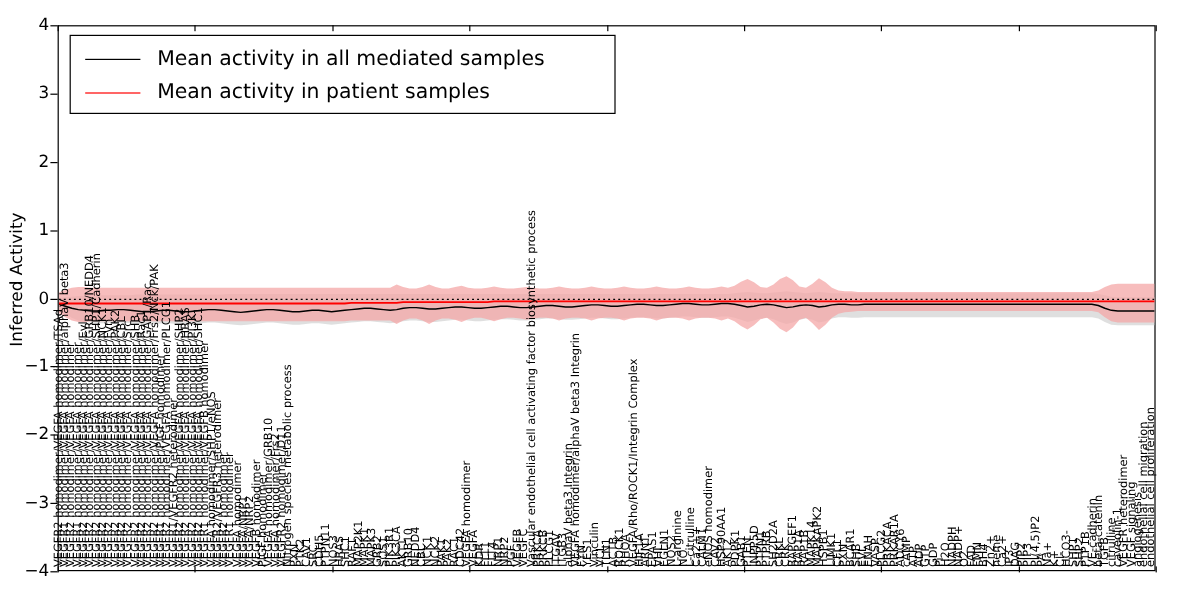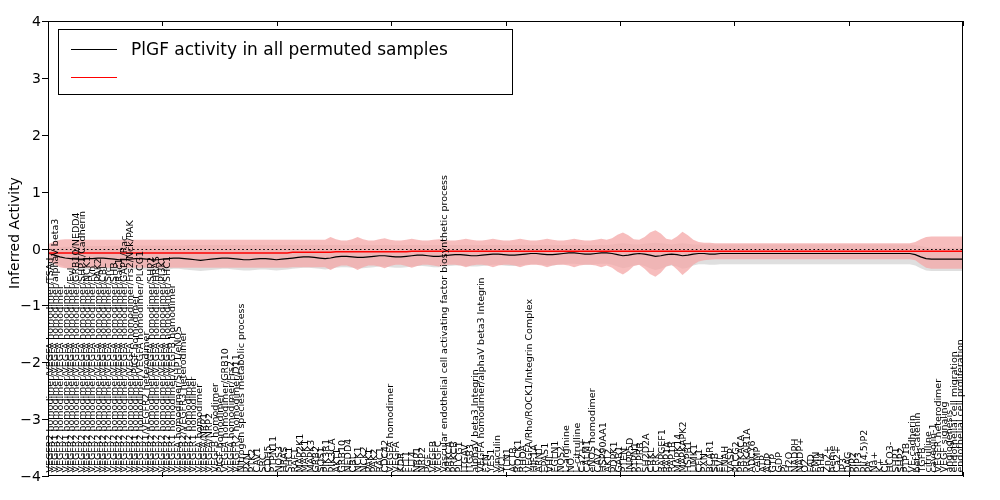--- a/index.html
+++ b/index.html
@@ -349,20 +349,21 @@
       <div class="xtick-mark-top" style="left: 686.25px;"></div>
       <div class="xtick-mark" style="left: 800.625px;"></div>
       <div class="xtick-mark-top" style="left: 800.625px;"></div>
       <div class="xtick-mark" style="left: 915px;"></div>
       <div class="xtick-mark-top" style="left: 915px;"></div>
     </div>
 
   <div id="legend">
     <div class="legend-row">
       <span class="legend-swatch" style="border-top-color: rgb(0, 0, 0);"></span>
-      <span class="legend-text">PlGF activity in all permuted samples</span>
+      <span class="legend-text">Mean activity in all mediated samples</span>
     </div>
     <div class="legend-row">
       <span class="legend-swatch" style="border-top-color: rgb(255, 0, 0);"></span>
+      <span class="legend-text">Mean activity in patient samples</span>
     </div>
   </div>
 
 </div>
 
 </body></html>

